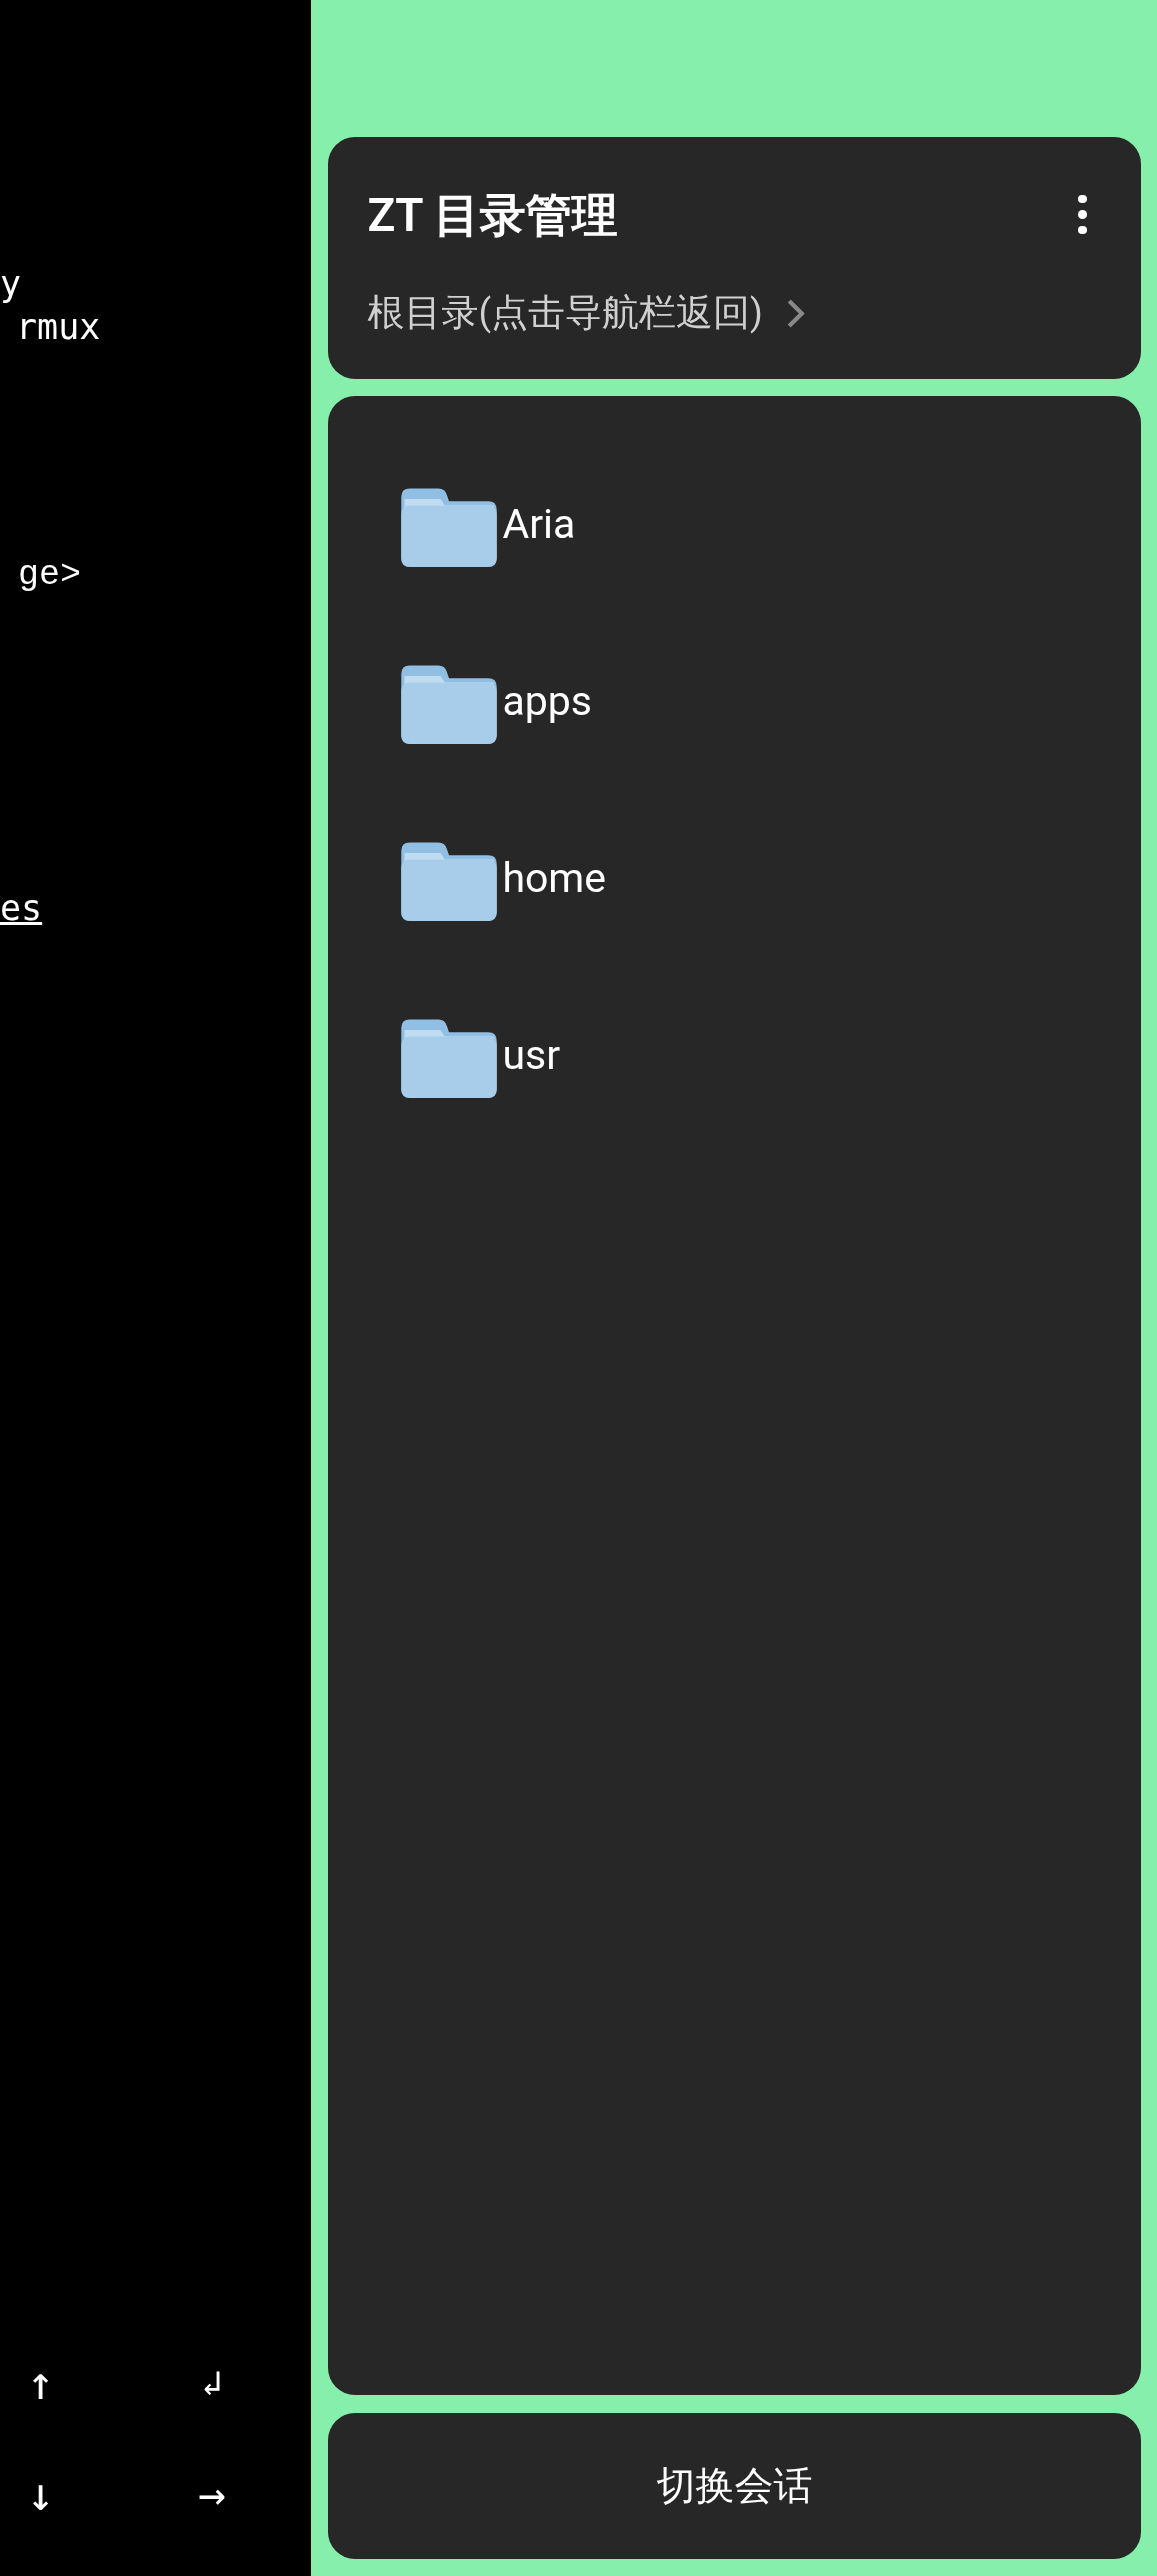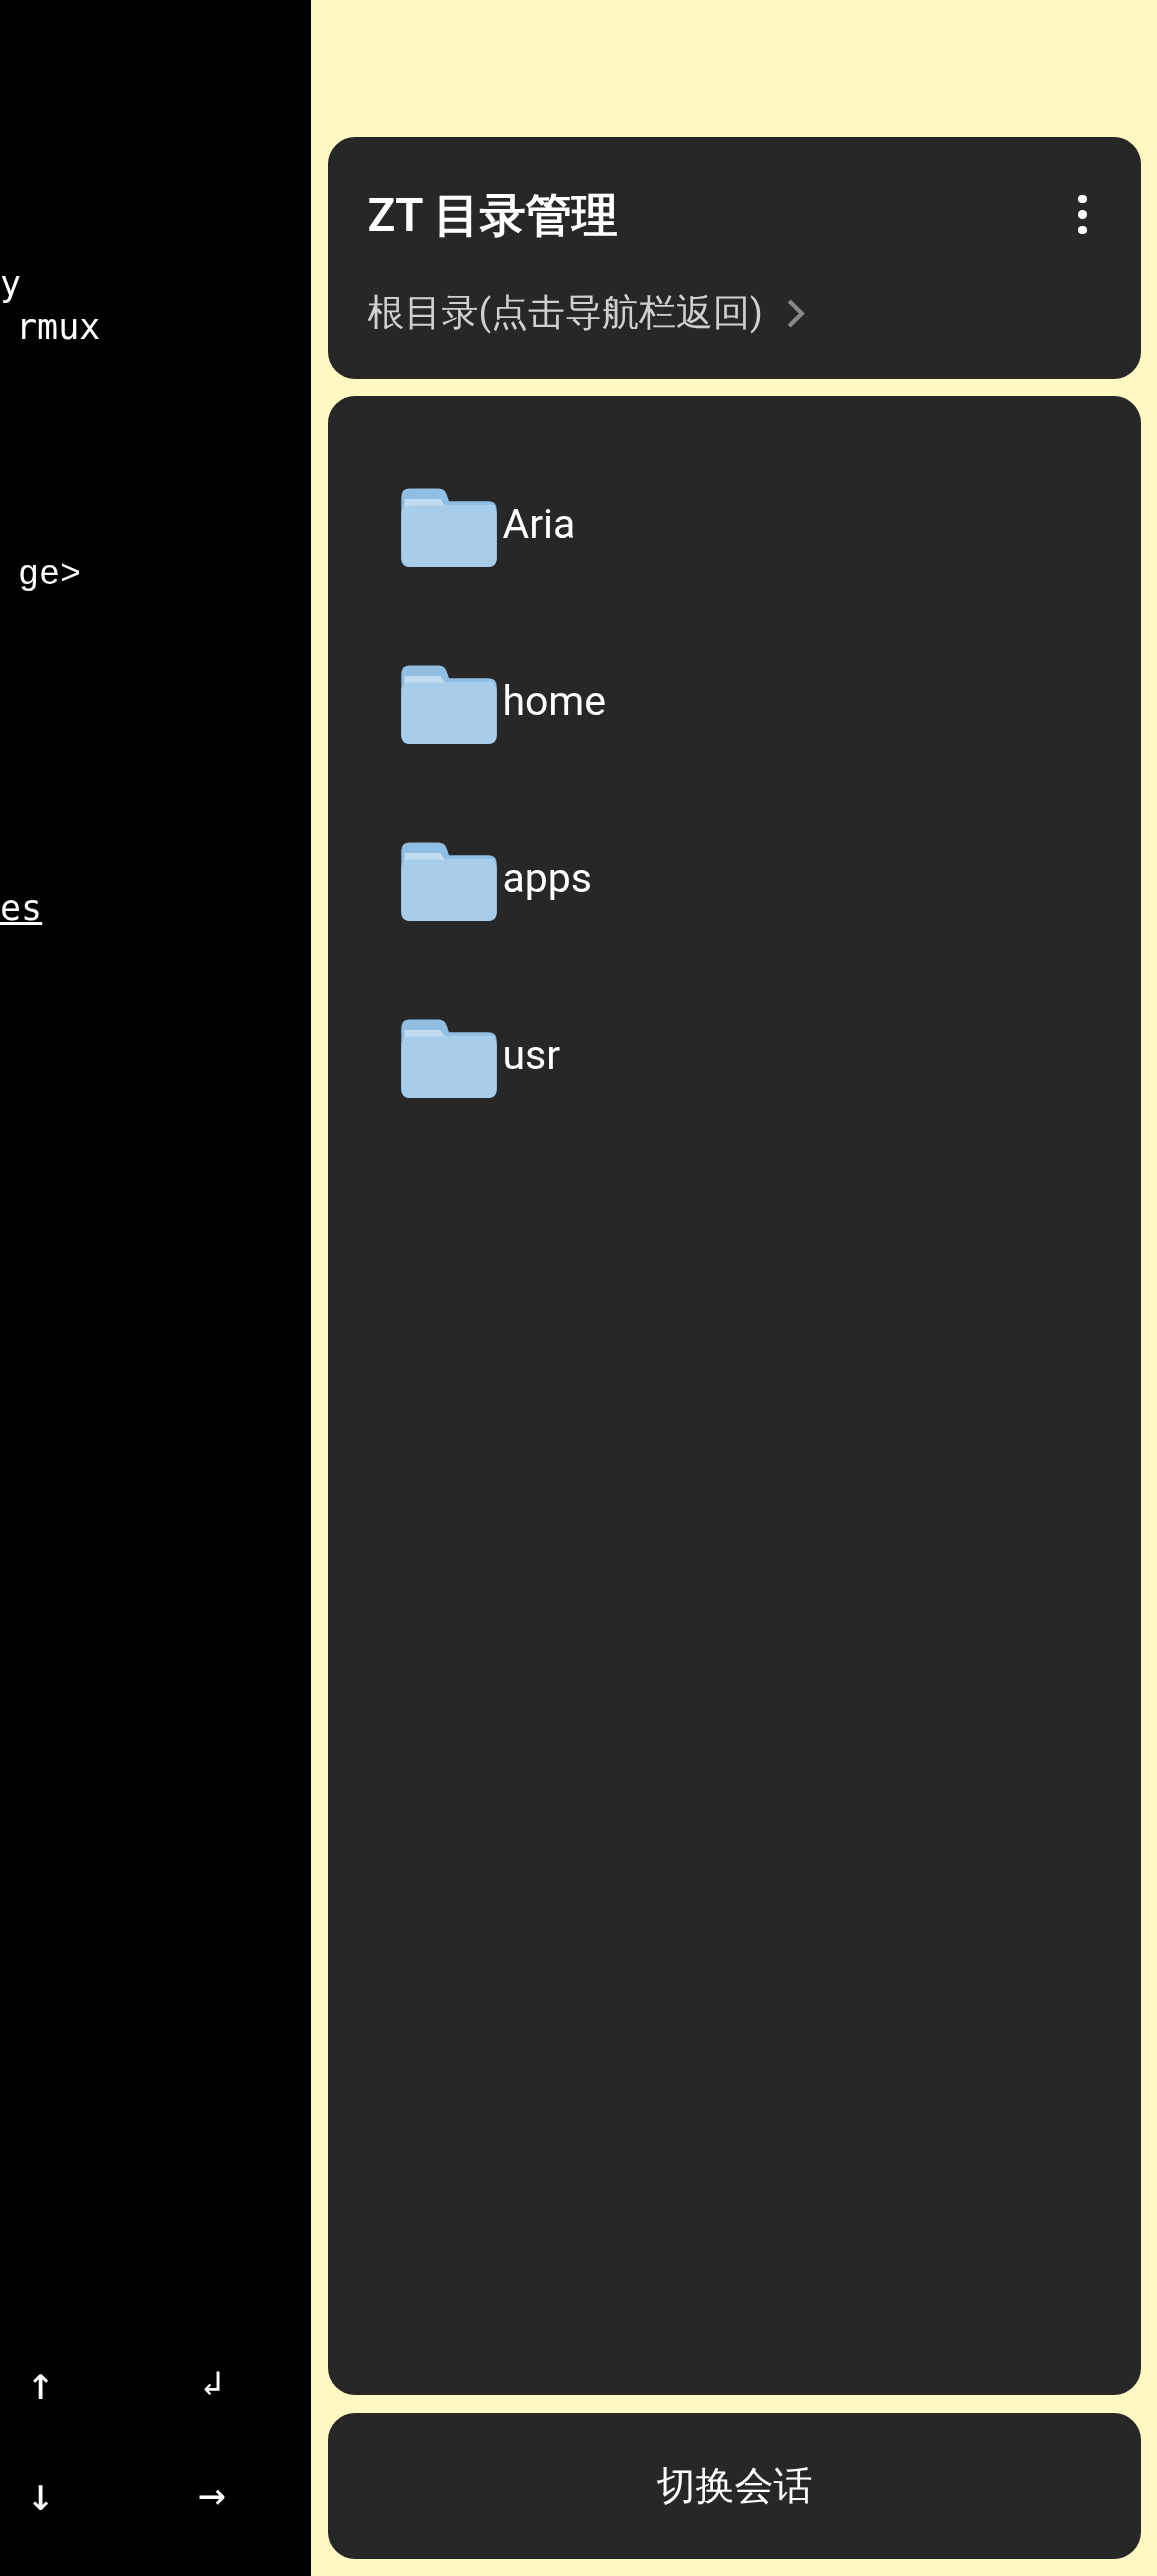--- a/index.html
+++ b/index.html
@@ -149,21 +149,21 @@
       line-height: 1;
     }
     
     
     .file-panel {
       position: absolute;
       left: 311px;
       top: 0;
       right: 0;
       height: 100%;
-      background: #fef9c3;
+      background: #86efac;
       padding: 137px 17.4px 17.4px 17.4px;
       display: flex;
       flex-direction: column;
       gap: 17.4px;
     }
     
     .header-card {
       background: #272727;
       border-radius: 27px;
       padding: 48px 39px 41px 39px;
@@ -339,32 +339,32 @@
     </div>
 
     <div class="folder-item">
       <div class="folder-icon">
         <svg viewBox="0 0 100 86">
             <path fill="#91bfe3" d="M5 18 Q5 10 13 10 L40 10 Q46 10 48 16 L50 22 L87 22 Q95 22 95 30 L95 76 Q95 84 87 84 L13 84 Q5 84 5 76 Z"></path>
             <path fill="#c5dff2" d="M8 20 L42 20 L46 26 L92 26 L92 30 L8 30 Z" opacity="0.9"></path>
             <rect fill="#a8cdea" x="5" y="26" width="90" height="58" rx="8"></rect>
           </svg>
       </div>
-      <span class="folder-name">home</span>
+      <span class="folder-name">apps</span>
     </div>
 
     <div class="folder-item">
       <div class="folder-icon">
         <svg viewBox="0 0 100 86">
             <path fill="#91bfe3" d="M5 18 Q5 10 13 10 L40 10 Q46 10 48 16 L50 22 L87 22 Q95 22 95 30 L95 76 Q95 84 87 84 L13 84 Q5 84 5 76 Z"></path>
             <path fill="#c5dff2" d="M8 20 L42 20 L46 26 L92 26 L92 30 L8 30 Z" opacity="0.9"></path>
             <rect fill="#a8cdea" x="5" y="26" width="90" height="58" rx="8"></rect>
           </svg>
       </div>
-      <span class="folder-name">apps</span>
+      <span class="folder-name">home</span>
     </div>
 
     <div class="folder-item">
       <div class="folder-icon">
         <svg viewBox="0 0 100 86">
             <path fill="#91bfe3" d="M5 18 Q5 10 13 10 L40 10 Q46 10 48 16 L50 22 L87 22 Q95 22 95 30 L95 76 Q95 84 87 84 L13 84 Q5 84 5 76 Z"></path>
             <path fill="#c5dff2" d="M8 20 L42 20 L46 26 L92 26 L92 30 L8 30 Z" opacity="0.9"></path>
             <rect fill="#a8cdea" x="5" y="26" width="90" height="58" rx="8"></rect>
           </svg>
       </div>

